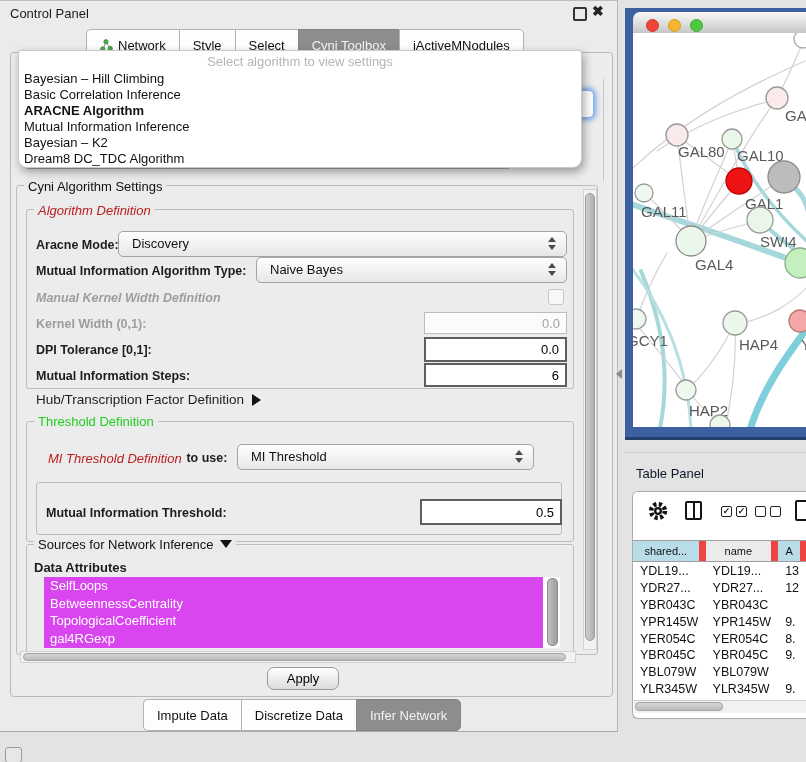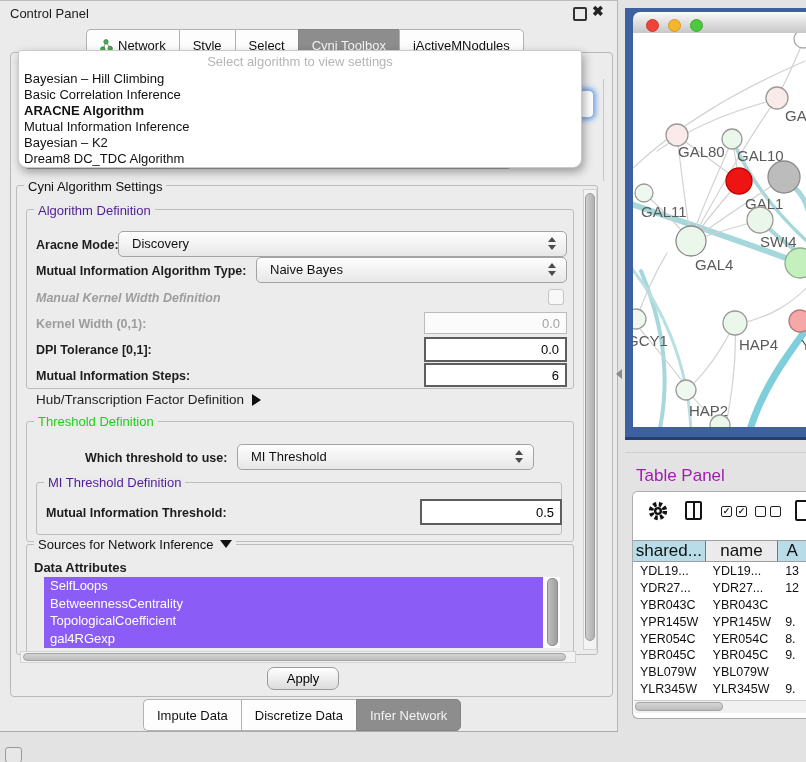--- a/index.html
+++ b/index.html
@@ -33,21 +33,21 @@
 
   .hidden-combo{position:absolute;left:22px;top:150px;width:478px;height:24px;border:1px solid #a9a9a9;
       border-radius:7px;background:#f1f1f1;color:#a2a2a2;font-size:13px;line-height:23px;padding-left:12px;z-index:5;}
   .focus-frag{position:absolute;left:548px;top:97px;width:44px;height:26px;background:#fdfdfd;
       border:1px solid #8cb6e8;border-radius:5px;box-shadow:0 0 5px 2px rgba(96,156,230,.85);z-index:4;}
   .frag-line{position:absolute;left:603px;top:86px;width:1px;height:102px;background:#c7c7c7;z-index:3;}
 
   
   .fs{position:absolute;border:1px solid #bdbdbd;border-radius:3px;}
   .legend{position:absolute;background:#ebebeb;padding:0 4px;font-size:13px;white-space:nowrap;z-index:2;}
-  .legend.blue{color:#4c1d95;}
+  .legend.blue{color:#b91c1c;font-style:italic;}
   .legend.green{color:#1fce1f;}
 
   .lbl{position:absolute;font-size:12.5px;font-weight:bold;color:#1d1d1d;white-space:nowrap;}
   .lbl.dis{color:#9d9d9d;}
   .plain{font-weight:normal;font-size:13px;}
 
   .combo{position:absolute;height:24px;border:1px solid #a3a3a3;border-radius:5px;
       background:linear-gradient(#fefefe,#e7e7e7);font-size:13px;line-height:24px;padding-left:13px;}
   .stepper{position:absolute;right:10px;top:5px;display:flex;flex-direction:column;gap:3px;}
   .tri-up{width:0;height:0;border-left:4px solid transparent;border-right:4px solid transparent;border-bottom:5px solid #4c4c4c;}
@@ -59,21 +59,21 @@
   .tfield.dark{border:2px solid #5e5e5e;color:#000;}
 
   .checkbox{position:absolute;width:14px;height:14px;border:1px solid #c6c6c6;border-radius:3px;background:#f8f8f8;}
 
   .hub-tri{display:inline-block;width:0;height:0;border-top:6px solid transparent;border-bottom:6px solid transparent;
       border-left:9px solid #111;margin-left:8px;vertical-align:-2px;}
   .down-tri{display:inline-block;width:0;height:0;border-left:6px solid transparent;border-right:6px solid transparent;
       border-top:8px solid #111;margin-left:6px;vertical-align:1px;}
 
   .attr-list{position:absolute;left:44px;top:583px;width:516px;height:71px;background:#fff;overflow:hidden;}
-  .attr-item{height:17.7px;line-height:17.7px;background:#8b5cf6;color:#fff;font-size:13px;padding-left:6px;
+  .attr-item{height:17.7px;line-height:17.7px;background:#d946ef;color:#fff;font-size:13px;padding-left:6px;
       margin-right:17px;white-space:nowrap;}
   .attr-scroll{position:absolute;right:2px;top:1px;width:11px;height:68px;background:#e8e8e8;border-radius:5px;}
   .attr-thumb{position:absolute;left:0;top:0;width:11px;height:68px;background:linear-gradient(90deg,#c0c0c0,#9e9e9e);
       border:1px solid #8c8c8c;border-radius:5px;box-sizing:border-box;}
 
   .vscroll{position:absolute;left:583px;top:196px;width:14px;height:461px;background:#f3f3f3;border:1px solid #d2d2d2;box-sizing:border-box;}
   .vthumb{position:absolute;left:1px;top:3px;width:10px;height:448px;border-radius:5px;
       background:linear-gradient(90deg,#cecece,#b0b0b0);border:1px solid #9c9c9c;box-sizing:border-box;}
   .hscroll{position:absolute;left:20px;top:657px;width:556px;height:12px;background:#f3f3f3;border:1px solid #d2d2d2;box-sizing:border-box;}
   .hthumb{position:absolute;left:2px;top:1px;width:543px;height:8px;border-radius:4px;
@@ -88,32 +88,32 @@
 
   
   .net-frame{position:absolute;left:625px;top:8px;width:181px;height:432px;background:#3c60a0;}
   .net-frame::after{content:"";position:absolute;left:0;bottom:0;width:100%;height:3px;background:#24406e;}
   .net-titlebar{position:absolute;left:8px;top:4px;right:0;height:21px;background:linear-gradient(#fafafa,#c6c6c6);
       border-bottom:1px solid #8e8e8e;border-top-left-radius:7px;}
   .light{position:absolute;top:7px;width:13px;height:13px;border-radius:50%;box-sizing:border-box;}
   .net-canvas{position:absolute;left:8px;top:25px;width:173px;height:394px;background:#fff;overflow:hidden;}
 
   
-  .tp-label{position:absolute;left:636px;top:466px;font-size:17px;color:#a21caf;}
+  .tp-label{position:absolute;left:636px;top:466px;font-size:13px;color:#0f172a;}
   .tp-sep{position:absolute;left:625px;top:452px;width:181px;height:1px;background:#cfcfcf;}
   .table-box{position:absolute;left:632px;top:491px;width:174px;height:226px;background:#fff;
       border:1px solid #ababab;border-radius:6px 0 0 6px;border-right:none;overflow:hidden;}
   .tb-toolbar{position:absolute;left:0;top:0;width:100%;height:48px;background:#fff;}
   .cols-icon{position:absolute;width:17px;height:19px;border:2px solid #141414;border-radius:2px;box-sizing:border-box;}
   .cols-icon::after{content:"";position:absolute;left:5.5px;top:0;width:2px;height:15px;background:#141414;}
   .cb{width:11px;height:11px;border:1.5px solid #202020;border-radius:2px;box-sizing:border-box;display:inline-block;
       font-size:9px;line-height:9px;text-align:center;font-weight:bold;color:#202020;}
   .page-icon{position:absolute;width:16px;height:21px;border:2px solid #141414;border-radius:2px;box-sizing:border-box;background:#fff;}
   .tbl-head{display:flex;position:absolute;left:0;top:48px;width:100%;height:22px;border-top:1px solid #9e9e9e;border-bottom:1px solid #9e9e9e;box-sizing:border-box;}
-  .th{font-size:17px;line-height:20px;text-align:center;border-right:1px solid #ef4444;box-sizing:border-box;overflow:hidden;white-space:nowrap;}
+  .th{font-size:11px;line-height:20px;text-align:center;border-right:7px solid #ef4444;box-sizing:border-box;overflow:hidden;white-space:nowrap;}
   .tbl-rows{position:absolute;left:0;top:71px;width:100%;}
   .tr{display:flex;height:16.9px;align-items:flex-end;}
   .td{font-size:12.5px;line-height:16.9px;padding-left:7px;box-sizing:border-box;overflow:hidden;white-space:nowrap;}
   .tb-hscroll{position:absolute;left:1px;top:208px;width:172px;height:12px;background:#f1f1f1;border-top:1px solid #ccc;}
   .tb-hthumb{position:absolute;left:1px;top:1px;width:88px;height:9px;border-radius:4px;
       background:linear-gradient(#d6d6d6,#bcbcbc);border:1px solid #a5a5a5;box-sizing:border-box;}
 </style>
 </head>
 <body>
 
@@ -217,21 +217,21 @@
     <span class="lbl" style="left:85px;top:450px;">Which threshold to use:</span>
     <div class="combo" style="left:237px;top:443px;width:282px;">
       <span>MI Threshold</span>
       <span class="stepper">
           <span class="tri-up"></span>
           <span class="tri-dn"></span>
         </span>
     </div>
 
     <div class="fs" style="left:36px;top:481px;width:524px;height:51px;"></div>
-    <span class="legend blue" style="left:44px;top:474px;">MI Threshold Definition</span>
+    <span class="legend blue" style="left:44px;top:450px;">MI Threshold Definition</span>
     <span class="lbl" style="left:46px;top:505px;">Mutual Information Threshold:</span>
     <input class="tfield dark" style="left: 420px; top: 498px; width: 142px; height: 26px;" value="0.5">
 
     <div class="fs" style="left:26px;top:543px;width:546px;height:112px;"></div>
     <span class="legend" style="left:34px;top:536px;">
       <span>Sources for Network Inference</span><span class="down-tri"></span>
     </span>
     <span class="lbl" style="left:34px;top:559px;font-size:13px;">Data Attributes</span>
 
     <div class="attr-list" style="top:576px;" id="attr-list">

